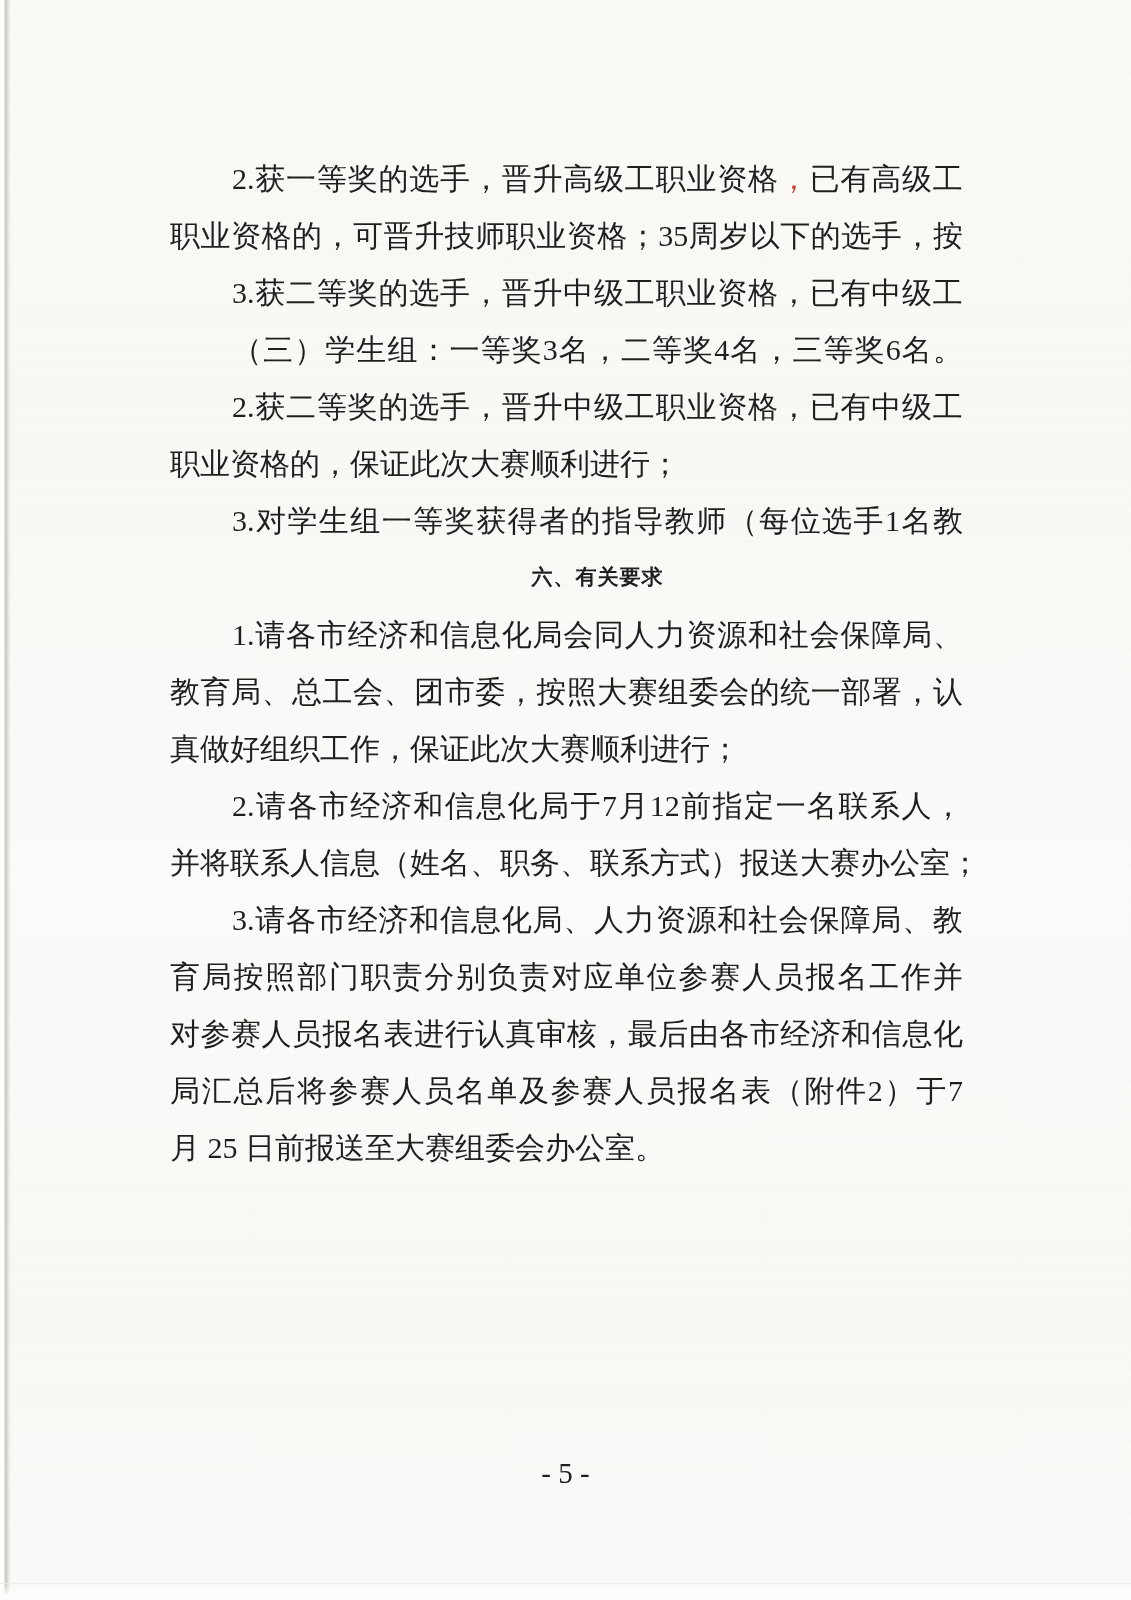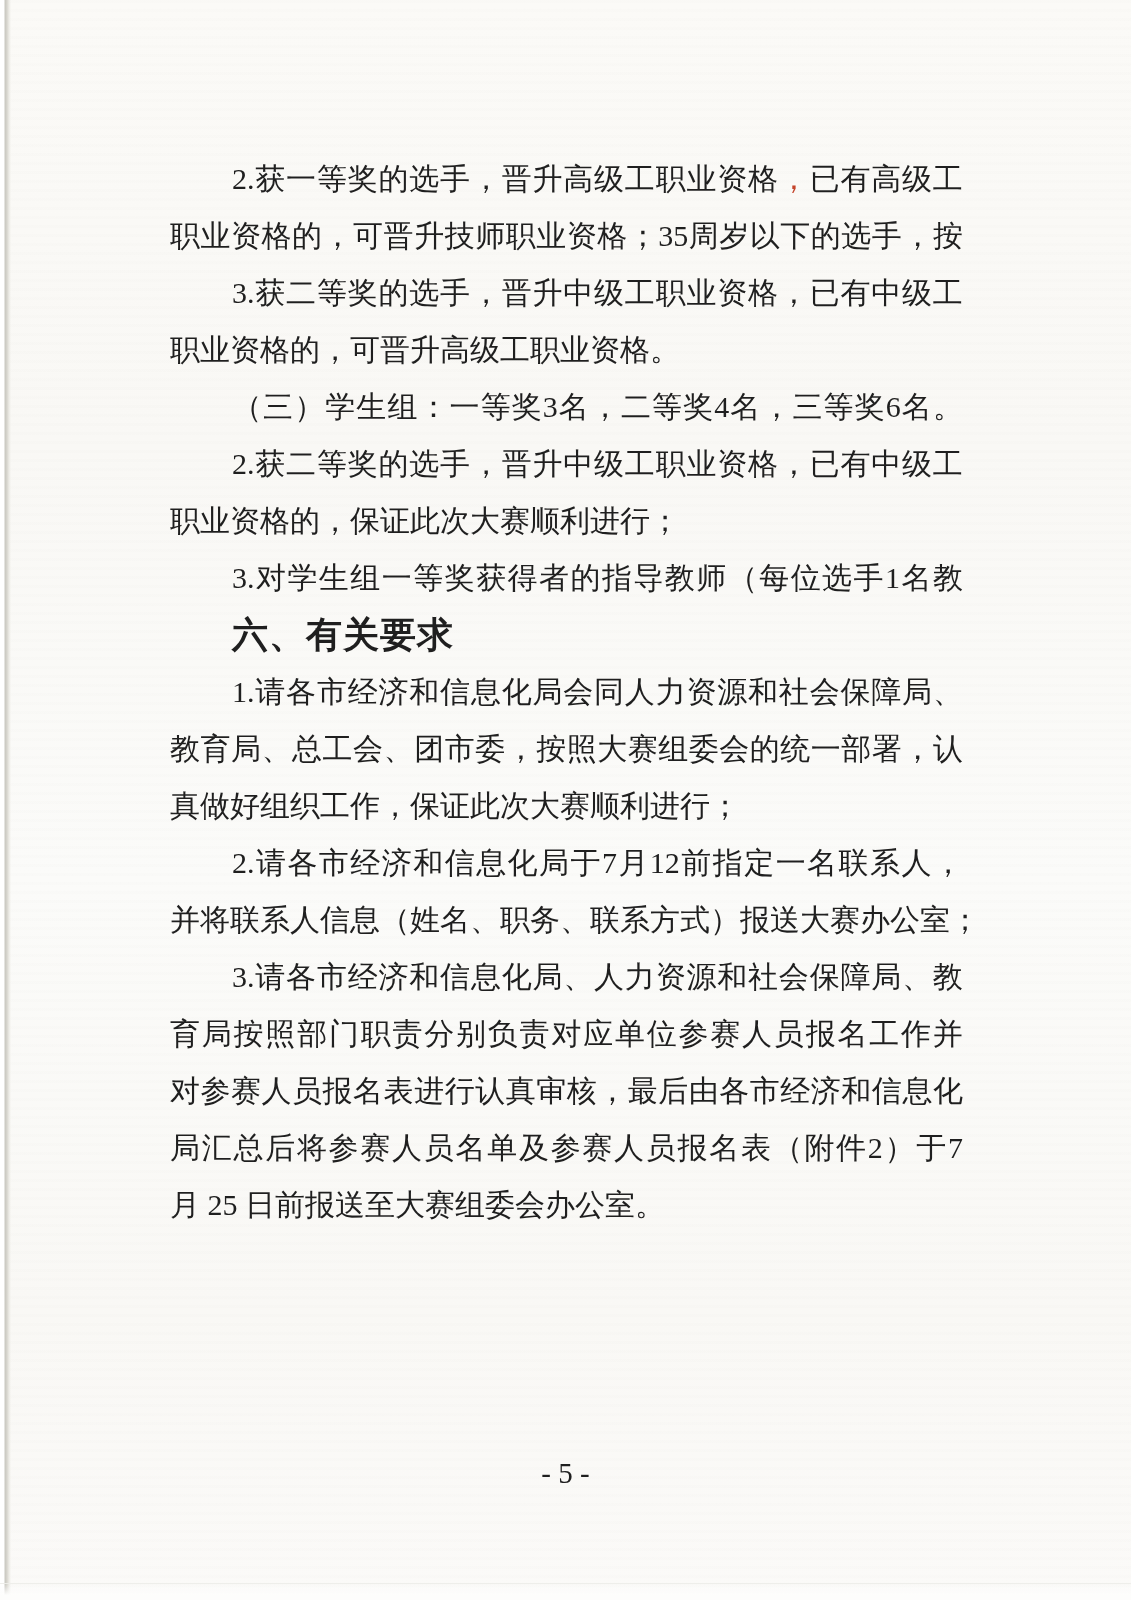--- a/index.html
+++ b/index.html
@@ -33,24 +33,25 @@
     display:flex;
     align-items:center;
     font-size:30px;
     line-height:57px;
     white-space:pre;
   }
   .line.fill { justify-content:space-between; }
   .line.indent { padding-left:62px; }
   .tok, .seg { display:inline-block; white-space:pre; }
   .heading .line {
-    font-family:Liberation Sans, sans-serif;
+    font-family:Liberation Serif, serif;
     font-weight:bold;
-    font-size:36px;
+    font-size:21px;
     letter-spacing:1px;
+    justify-content:center;
   }
   .red { color:#c4432a; }
   .footer {
     position:absolute; top:1445px; left:0; width:100%;
     height:57px; line-height:57px;
     text-align:center;
     font-size:29px;
     color:#1f1f1f;
   }
 </style>
@@ -59,21 +60,20 @@
 
 <div class="page">
   <div class="scan-edge-left"></div>
   <div class="doc">
       <div class="block para">
         <div class="line fill indent"><span class="tok">2.</span><span class="tok">获</span><span class="tok">一</span><span class="tok">等</span><span class="tok">奖</span><span class="tok">的</span><span class="tok">选</span><span class="tok">手</span><span class="tok">，</span><span class="tok">晋</span><span class="tok">升</span><span class="tok">高</span><span class="tok">级</span><span class="tok">工</span><span class="tok">职</span><span class="tok">业</span><span class="tok">资</span><span class="tok">格</span><span class="tok red">，</span><span class="tok">已</span><span class="tok">有</span><span class="tok">高</span><span class="tok">级</span><span class="tok">工</span></div>
         <div class="line fill"><span class="tok">职</span><span class="tok">业</span><span class="tok">资</span><span class="tok">格</span><span class="tok">的</span><span class="tok">，</span><span class="tok">可</span><span class="tok">晋</span><span class="tok">升</span><span class="tok">技</span><span class="tok">师</span><span class="tok">职</span><span class="tok">业</span><span class="tok">资</span><span class="tok">格</span><span class="tok">；</span><span class="tok">35</span><span class="tok">周</span><span class="tok">岁</span><span class="tok">以</span><span class="tok">下</span><span class="tok">的</span><span class="tok">选</span><span class="tok">手</span><span class="tok">，</span><span class="tok">按</span></div>
       </div>
       <div class="block para">
         <div class="line fill indent"><span class="tok">3.</span><span class="tok">获</span><span class="tok">二</span><span class="tok">等</span><span class="tok">奖</span><span class="tok">的</span><span class="tok">选</span><span class="tok">手</span><span class="tok">，</span><span class="tok">晋</span><span class="tok">升</span><span class="tok">中</span><span class="tok">级</span><span class="tok">工</span><span class="tok">职</span><span class="tok">业</span><span class="tok">资</span><span class="tok">格</span><span class="tok">，</span><span class="tok">已</span><span class="tok">有</span><span class="tok">中</span><span class="tok">级</span><span class="tok">工</span></div>
-        <div class="line"><span class="seg">职业资格的，可晋升高级工职业资格。</span></div>
       </div>
       <div class="block para">
         <div class="line fill indent"><span class="tok">（</span><span class="tok">三</span><span class="tok">）</span><span class="tok">学</span><span class="tok">生</span><span class="tok">组</span><span class="tok">：</span><span class="tok">一</span><span class="tok">等</span><span class="tok">奖</span><span class="tok">3</span><span class="tok">名</span><span class="tok">，</span><span class="tok">二</span><span class="tok">等</span><span class="tok">奖</span><span class="tok">4</span><span class="tok">名</span><span class="tok">，</span><span class="tok">三</span><span class="tok">等</span><span class="tok">奖</span><span class="tok">6</span><span class="tok">名</span><span class="tok">。</span></div>
       </div>
       <div class="block para">
         <div class="line fill indent"><span class="tok">2.</span><span class="tok">获</span><span class="tok">二</span><span class="tok">等</span><span class="tok">奖</span><span class="tok">的</span><span class="tok">选</span><span class="tok">手</span><span class="tok">，</span><span class="tok">晋</span><span class="tok">升</span><span class="tok">中</span><span class="tok">级</span><span class="tok">工</span><span class="tok">职</span><span class="tok">业</span><span class="tok">资</span><span class="tok">格</span><span class="tok">，</span><span class="tok">已</span><span class="tok">有</span><span class="tok">中</span><span class="tok">级</span><span class="tok">工</span></div>
         <div class="line"><span class="seg">职业资格的，保证此次大赛顺利进行；</span></div>
       </div>
       <div class="block para">
         <div class="line fill indent"><span class="tok">3.</span><span class="tok">对</span><span class="tok">学</span><span class="tok">生</span><span class="tok">组</span><span class="tok">一</span><span class="tok">等</span><span class="tok">奖</span><span class="tok">获</span><span class="tok">得</span><span class="tok">者</span><span class="tok">的</span><span class="tok">指</span><span class="tok">导</span><span class="tok">教</span><span class="tok">师</span><span class="tok">（</span><span class="tok">每</span><span class="tok">位</span><span class="tok">选</span><span class="tok">手</span><span class="tok">1</span><span class="tok">名</span><span class="tok">教</span></div>

